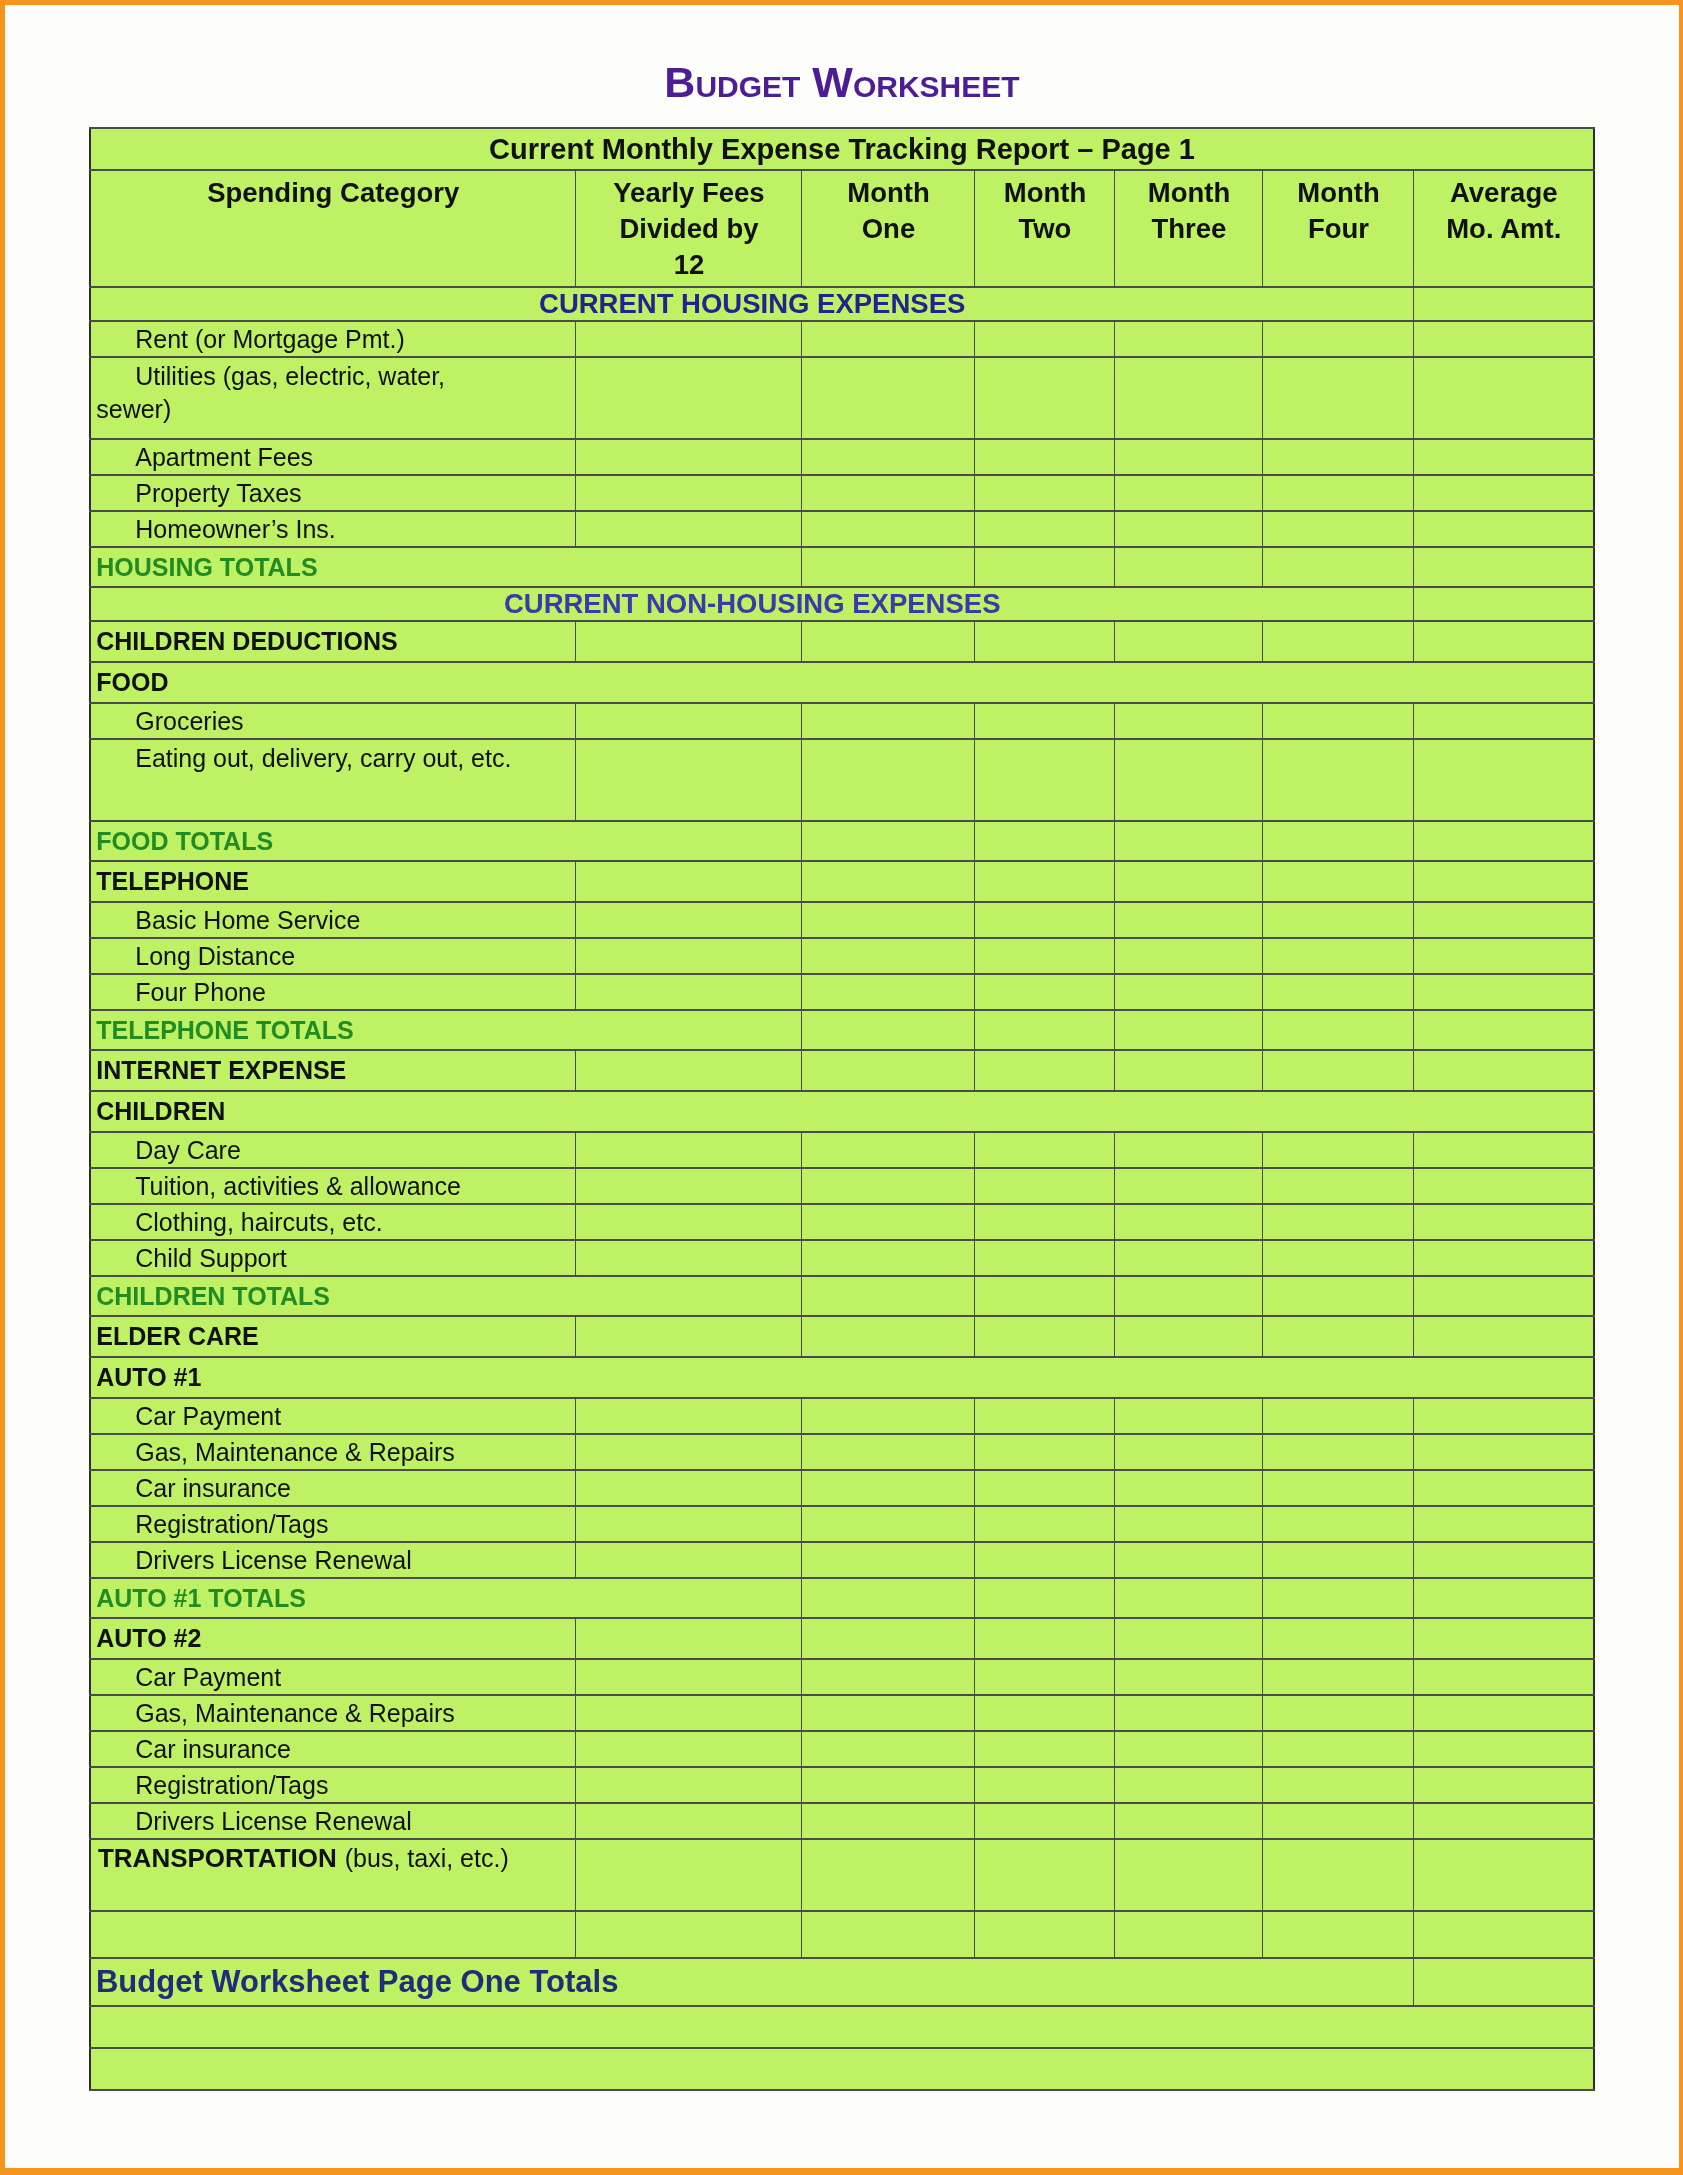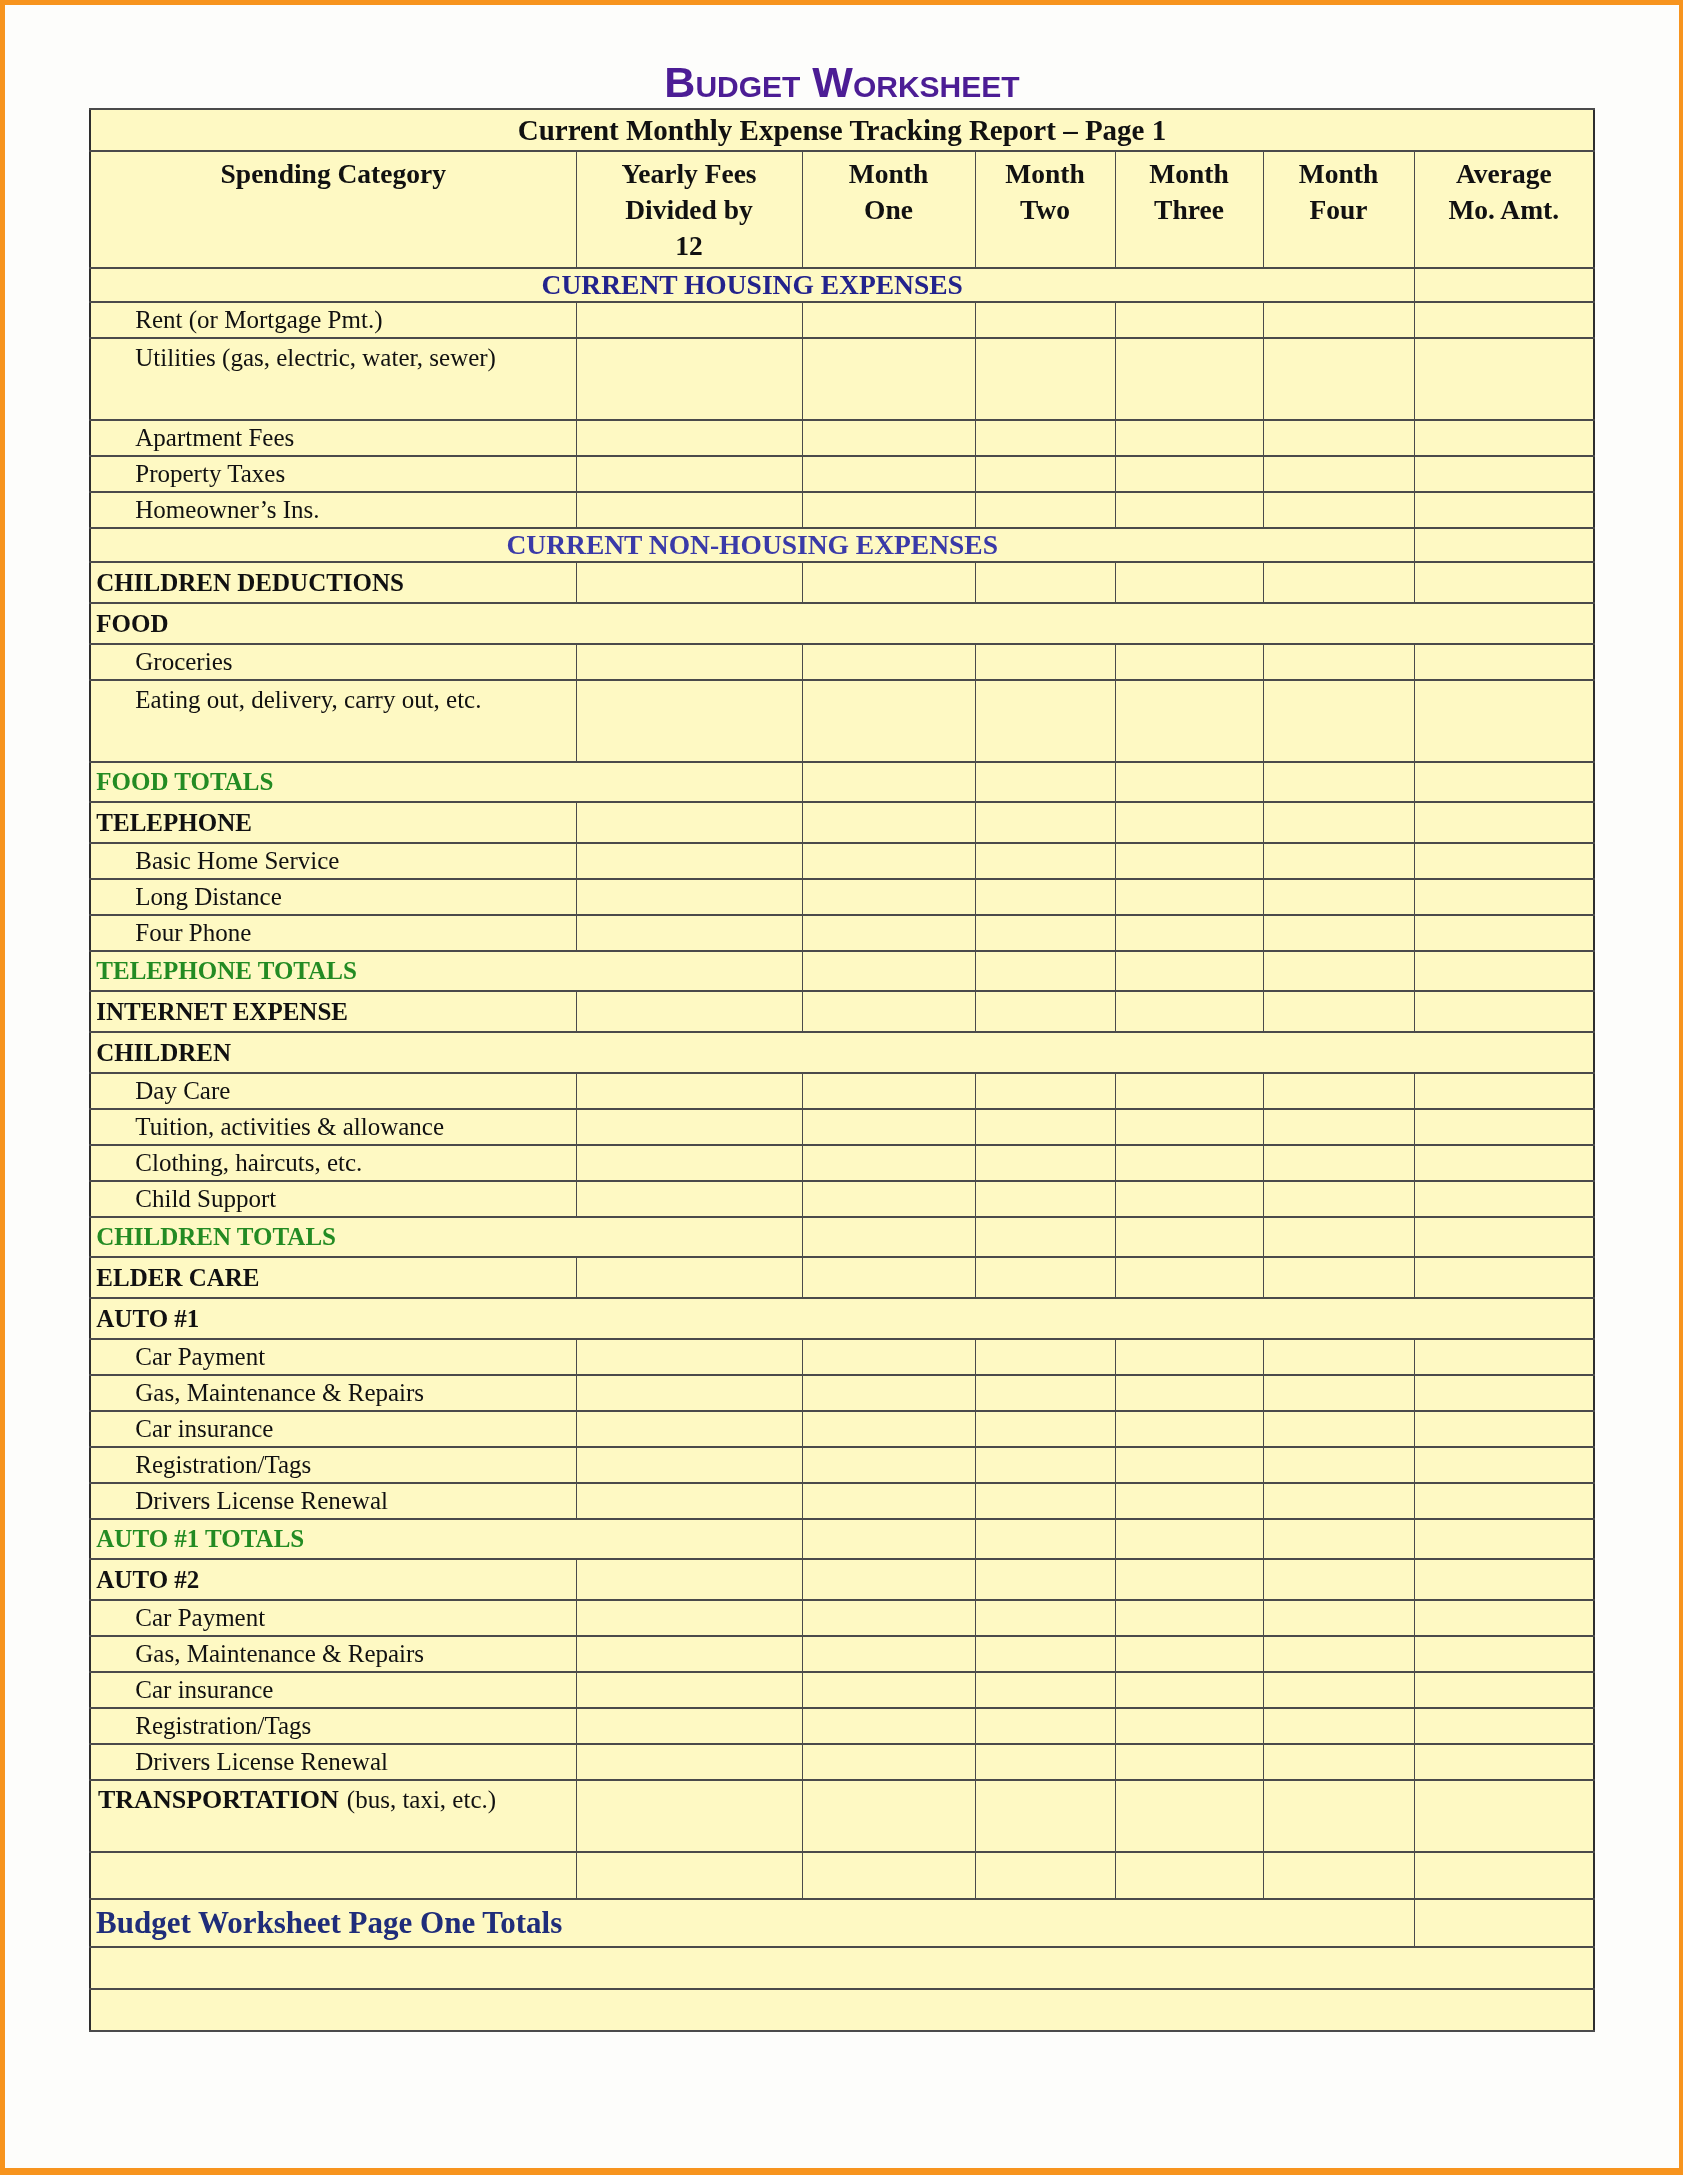--- a/index.html
+++ b/index.html
@@ -9,22 +9,22 @@
     background: #FDFDFB; overflow: hidden;
     font-family: "Liberation Sans", "DejaVu Sans", sans-serif;
   }
   .doc-title {
     margin-top: 55px; text-align: center;
     font-size: 43px; font-weight: bold; font-variant: small-caps;
     color: #4c1d95; line-height: 1.05;
   }
   table.sheet {
     table-layout: fixed; border-collapse: collapse;
-    width: 1504px; margin: 3px auto 0 auto;
-    background: #fef9c3; border: 2.7px solid #2E2E2E; font-family: Liberation Serif, serif;
+    width: 1504px; margin: 22px auto 0 auto;
+    background: #bef264; border: 2.7px solid #2E2E2E;
   }
   td {
     border: 1.8px solid #4B4B4B; border-top-width: 2.7px; border-bottom-width: 2.7px;
     box-sizing: border-box; color: #111111; overflow: hidden; padding: 0;
   }
   
   tr.subtitle-row { height: 42px; }
   td.subtitle {
     text-align: center; vertical-align: middle;
     font-size: 29px; font-weight: bold;
@@ -139,20 +139,28 @@
         </tr>
         <tr class="row-item">
           <td class="label indent">Homeowner’s Ins.</td>
           <td class="amount"></td>
           <td class="amount"></td>
           <td class="amount"></td>
           <td class="amount"></td>
           <td class="amount"></td>
           <td class="amount"></td>
         </tr>
+        <tr class="row-totals">
+          <td colspan="2" class="label totals-cell">HOUSING TOTALS</td>
+          <td class="amount"></td>
+          <td class="amount"></td>
+          <td class="amount"></td>
+          <td class="amount"></td>
+          <td class="amount"></td>
+        </tr>
         <tr class="row-section">
           <td colspan="6" class="section-cell sec-nonhousing">CURRENT NON-HOUSING EXPENSES</td>
           <td class="amount"></td>
         </tr>
         <tr class="row-category">
           <td class="label category">CHILDREN DEDUCTIONS</td>
           <td class="amount"></td>
           <td class="amount"></td>
           <td class="amount"></td>
           <td class="amount"></td>

